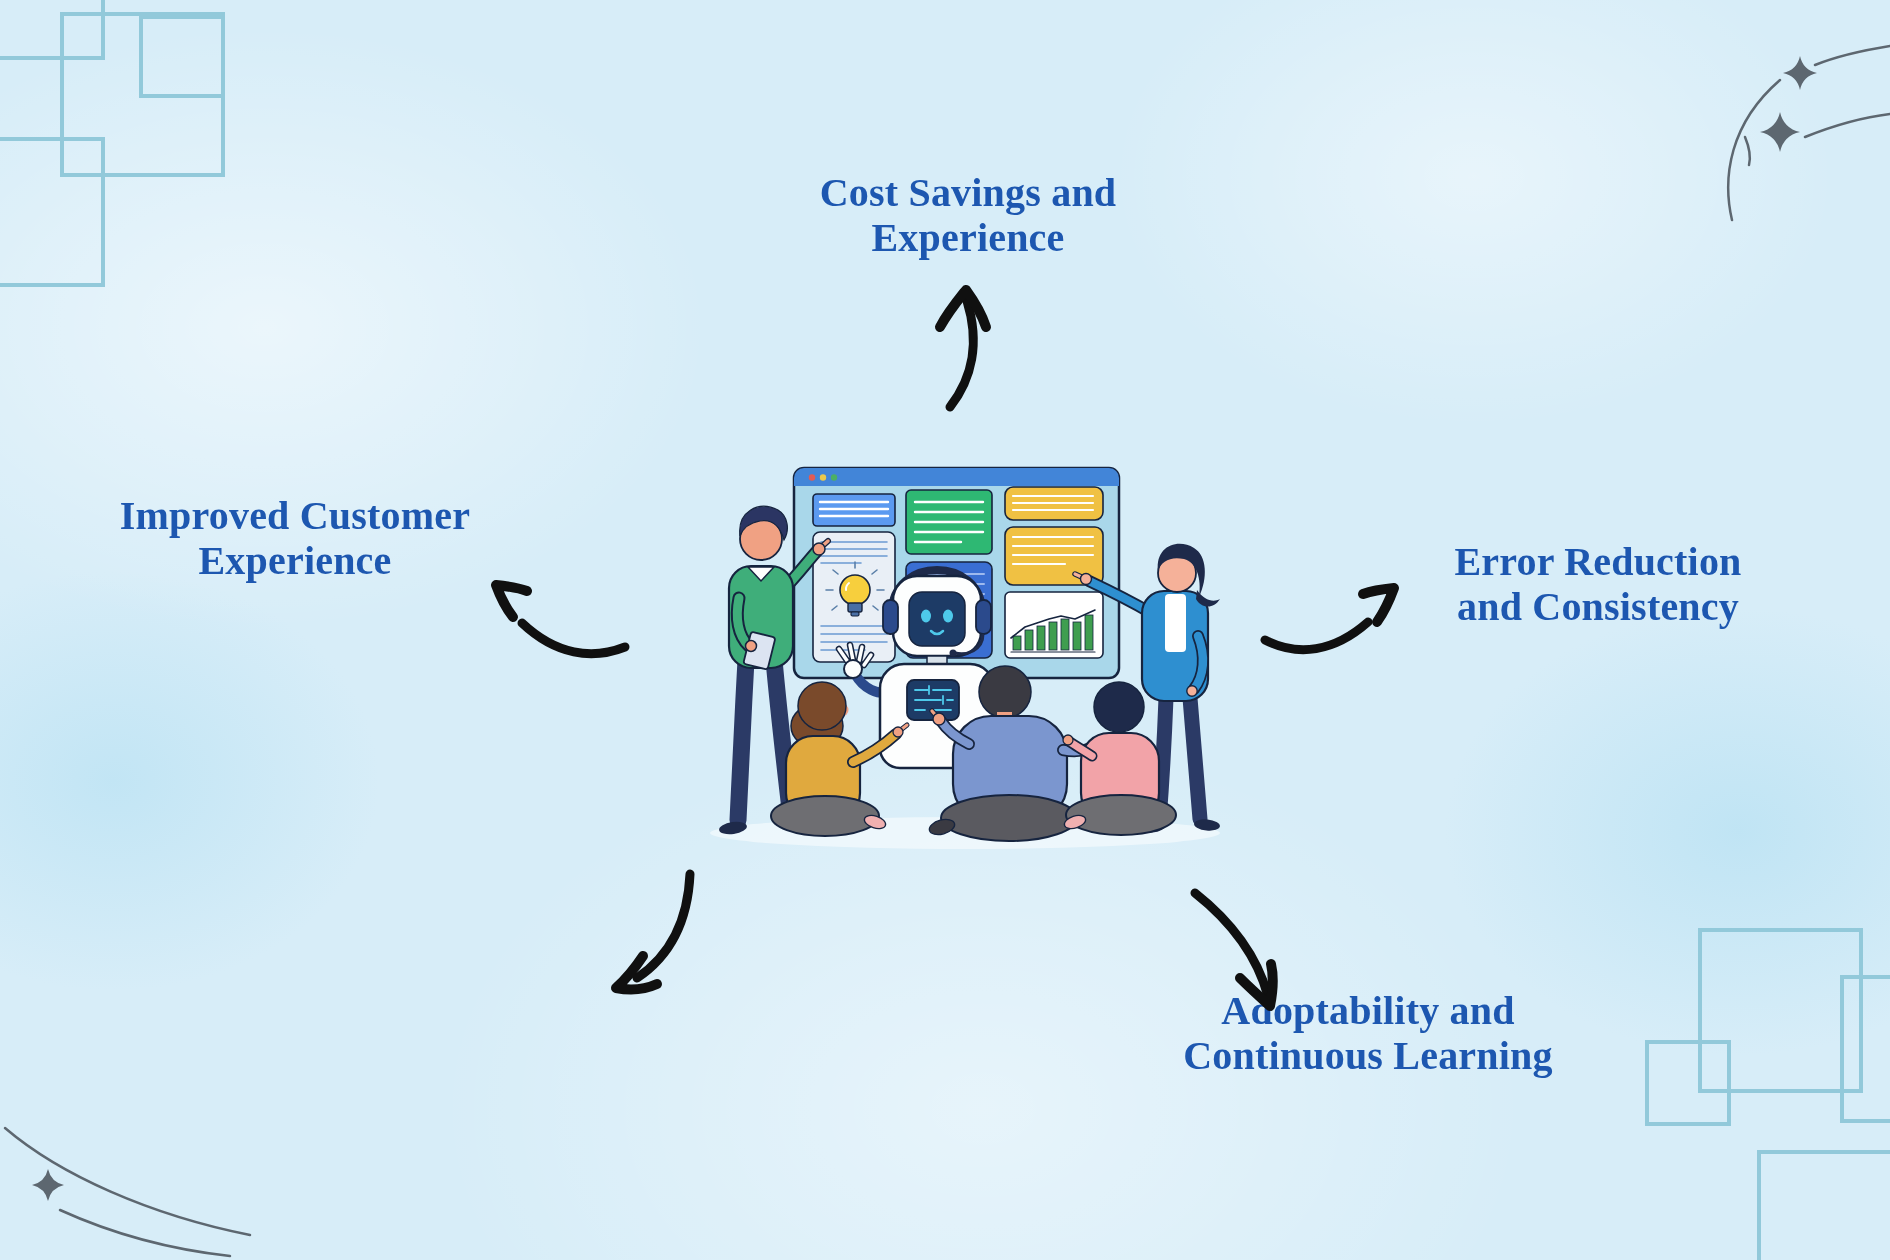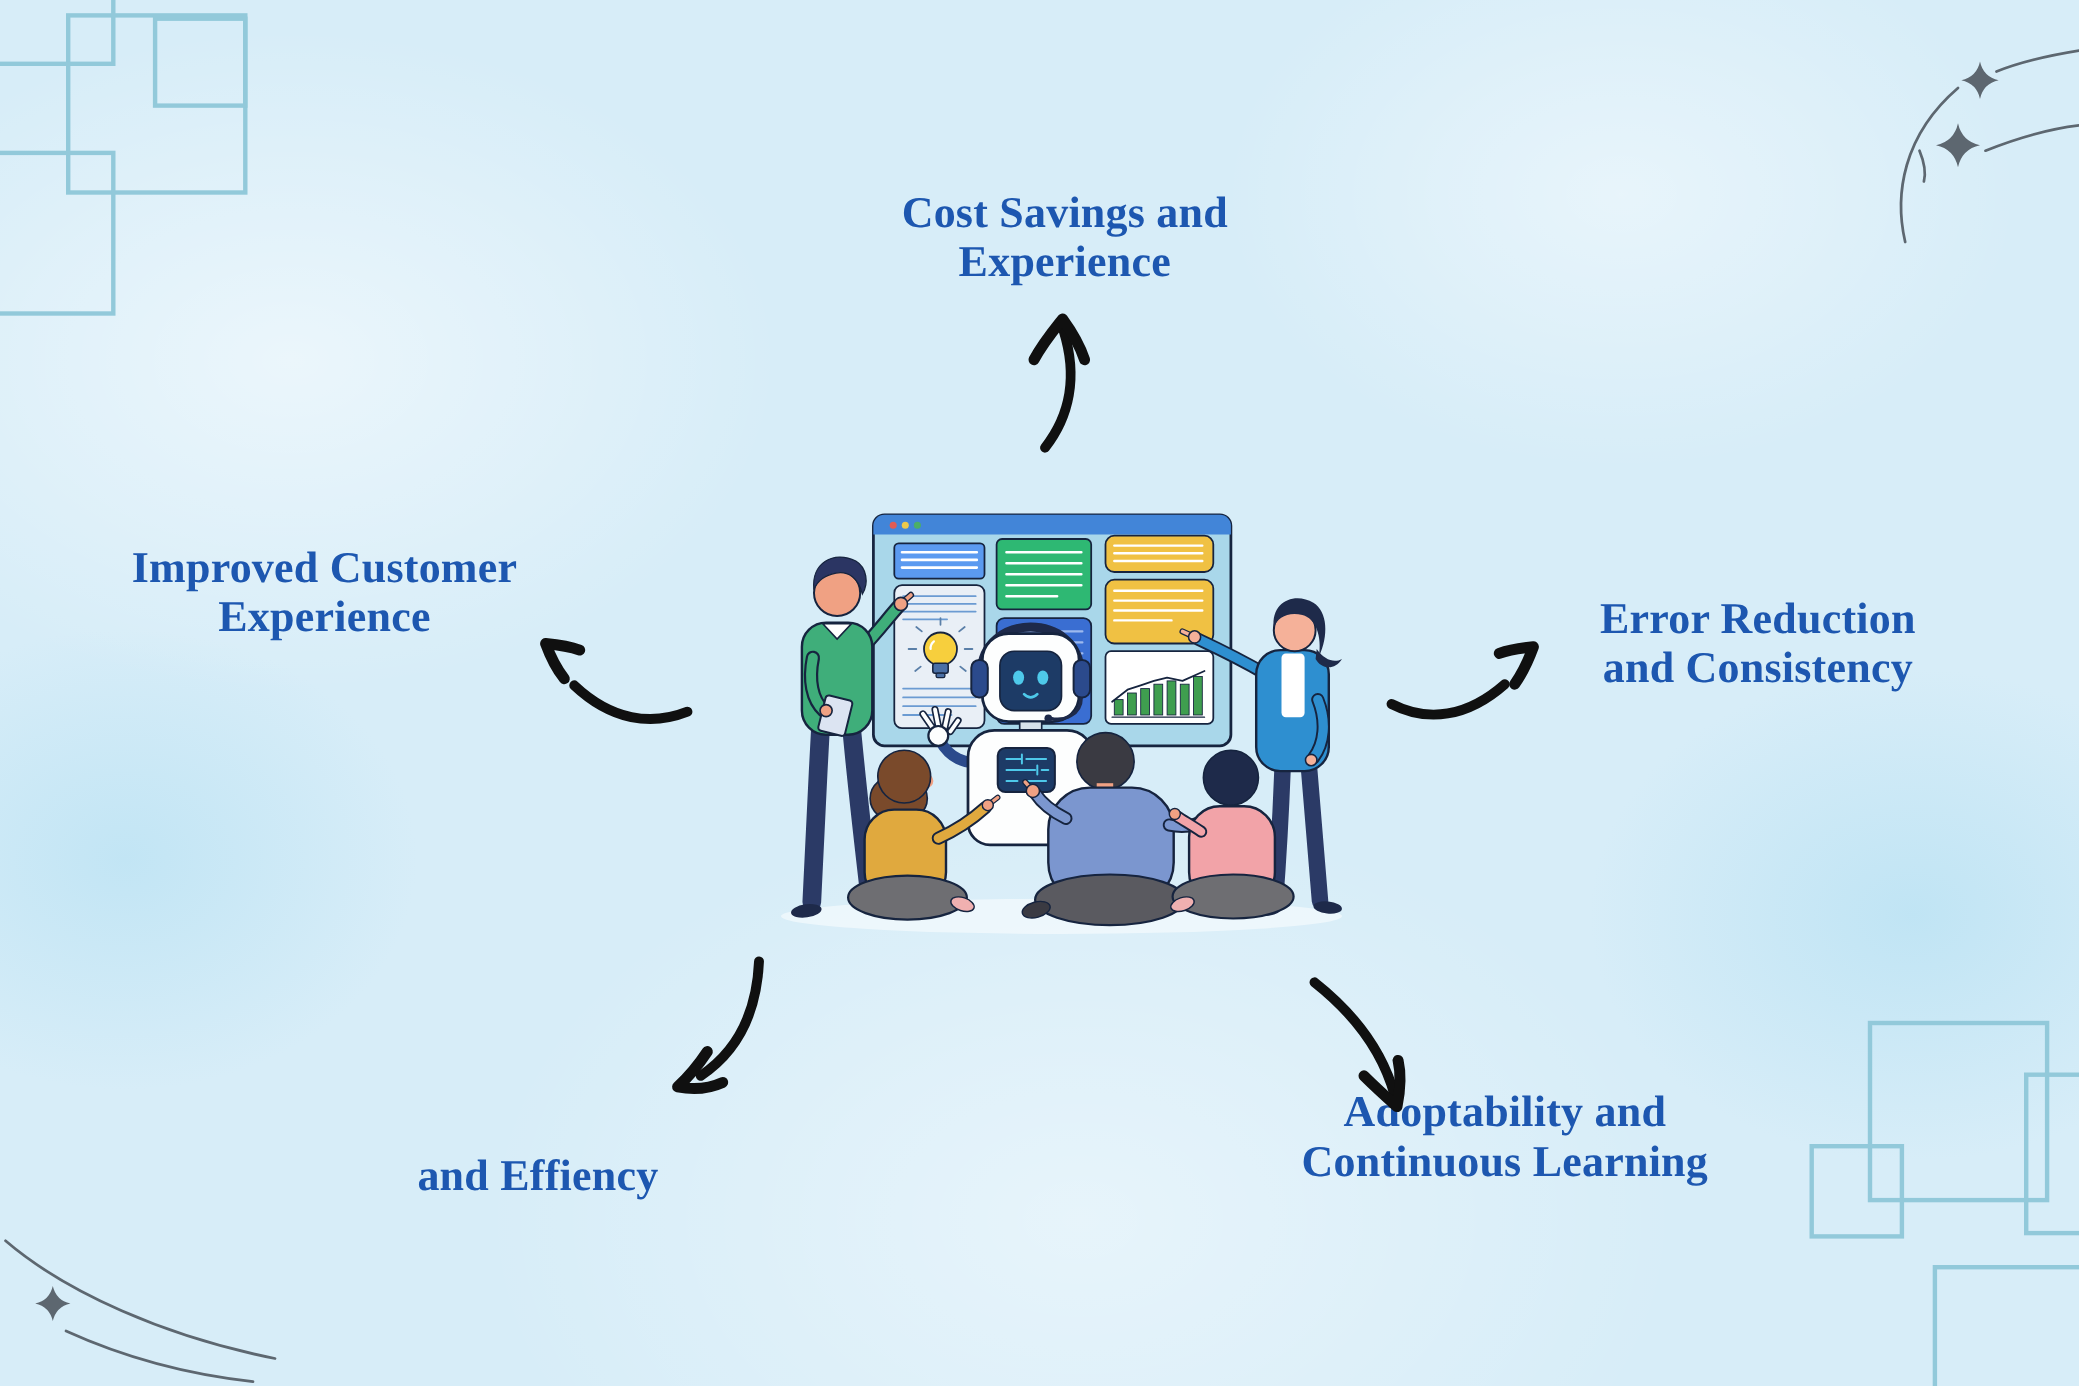--- a/index.html
+++ b/index.html
@@ -74,21 +74,20 @@
   </div>
   <div class="label" style="left:295px;top:493px;">
     <div>Improved Customer</div>
     <div>Experience</div>
   </div>
   <div class="label" style="left:1598px;top:493px;margin-top:46px;">
     <div>Error Reduction</div>
     <div>and Consistency</div>
   </div>
   <div class="label" style="left:489px;top:1046px;">
-    <div>and Effiency</div>
   </div>
   <div class="label" style="left:1368px;top:988px;">
     <div>Adoptability and</div>
     <div>Continuous Learning</div>
   </div>
 
   <svg class="arrow" style="left:920px;top:275px;" width="110" height="140" viewBox="0 0 110 140">
     <path d="M30,132 C52,104 60,68 47,26" stroke-width="9"></path>
     <path d="M20,52 C28,37 38,25 46,15 C54,26 62,40 66,52" stroke-width="10"></path>
   </svg>

